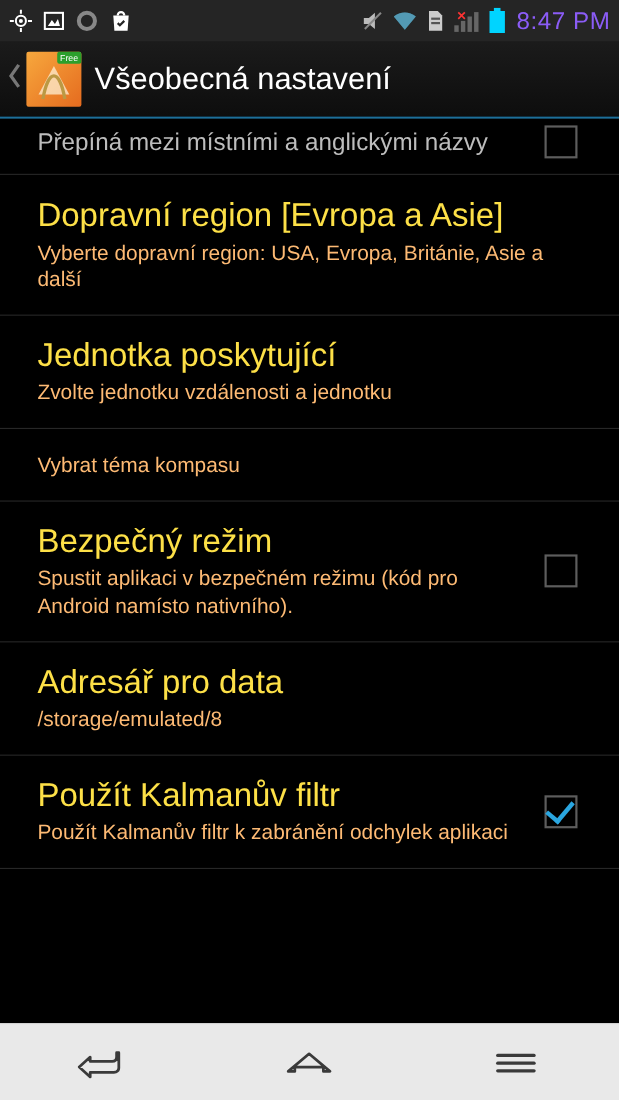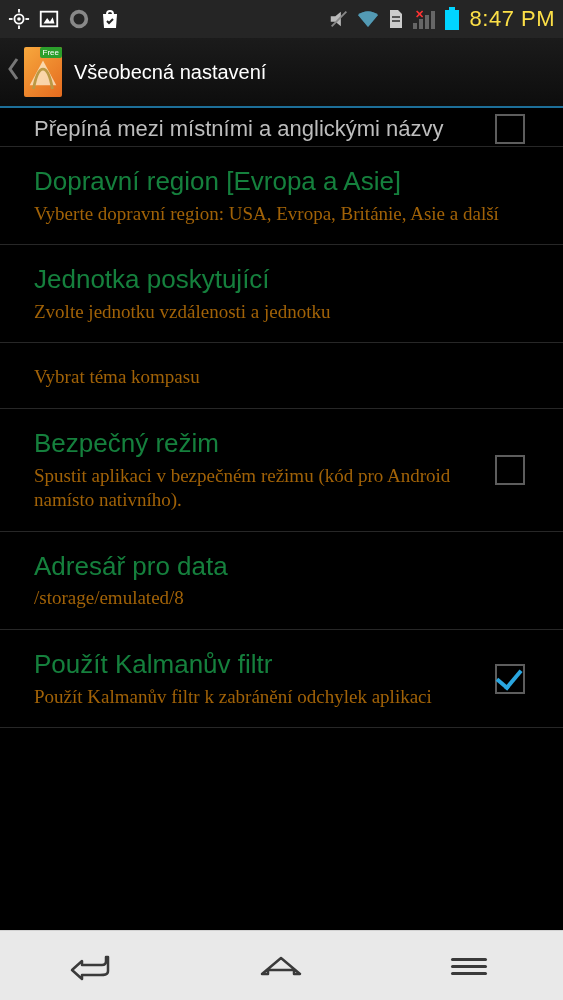--- a/index.html
+++ b/index.html
@@ -3,36 +3,36 @@
 <meta charset="utf-8">
 <style>
   * { margin: 0; padding: 0; box-sizing: border-box; }
   html, body { width: 563px; height: 1000px; overflow: hidden; font-family: "Helvetica Neue", Arial, sans-serif; background: #000; }
   
   
   .status-bar { height: 38px; background: #252525; display: flex; align-items: center; padding: 0 8px; color: #fff; }
   .status-left { display: flex; align-items: center; gap: 8px; }
   .status-right { margin-left: auto; display: flex; align-items: center; gap: 6px; }
   .status-icon { display: inline-flex; align-items: center; justify-content: center; }
-  .clock { font-size: 22px; color: #fde047; letter-spacing: 0.5px; margin-left: 4px;}
+  .clock { font-size: 22px; color: #8b5cf6; letter-spacing: 0.5px; margin-left: 4px;}
   
   
   .app-header { height: 70px; background: linear-gradient(#1b1b1b, #0d0d0d); display: flex; align-items: center; padding: 0 6px; border-bottom: 2px solid #1d6f99; }
   .back-chevron { color: #888; font-size: 26px; margin-right: 4px; }
-  .app-icon { width: 38px; height: 50px; background: linear-gradient(135deg,#f7a83d,#e56b1f); border-radius:2px; position: relative; margin-right: 12px; display:flex; align-items:center; justify-content:center;}
+  .app-icon { width: 50px; height: 50px; background: linear-gradient(135deg,#f7a83d,#e56b1f); border-radius:2px; position: relative; margin-right: 12px; display:flex; align-items:center; justify-content:center;}
   .app-icon-free { position:absolute; top:0; right:0; font-size:8px; background:#2c9f2c; color:#fff; padding:1px 3px; border-radius:2px; }
-  .app-title { color: #fff; font-size: 20px; font-weight: 400; }
+  .app-title { color: #fff; font-size: 28px; font-weight: 400; }
   
   
   .content { background:#000; height: calc(1000px - 38px - 70px - 70px); overflow: hidden; }
   .row { padding: 18px 34px 18px 34px; border-bottom: 1px solid #272727; display:flex; align-items:center; }
   .row-text { flex:1; min-width:0; }
-  .row-title { color:#15803d; font-size:26px; font-weight:400; line-height:1.25; }
-  .row-sub { color:#a16207; font-size:19px; line-height:1.3; margin-top:4px;font-family:Liberation Serif, serif; }
-  .row-first { padding-top:6px; padding-bottom:2px; }
+  .row-title { color:#fde047; font-size:30px; font-weight:400; line-height:1.25; }
+  .row-sub { color:#fdba74; font-size:19px; line-height:1.3; margin-top:4px; }
+  .row-first { padding-top:6px; padding-bottom:14px; }
   .row-first .row-title { color:#bdbdbd; font-size:22px; }
   .checkbox { width:30px; height:30px; border:2px solid #5d5d5d; margin-left:14px; margin-right:4px; flex-shrink:0; display:flex; align-items:center; justify-content:center; }
   .checkbox.checked::after{ content:""; display:block; width:20px; height:11px; border-left:4px solid #2aa6e0; border-bottom:4px solid #2aa6e0; transform: rotate(-50deg) translate(1px,-2px); }
   
   
   .nav-bar { position:absolute; bottom:0; left:0; width:563px; height:70px; background:#e9e9e9; display:flex; align-items:center; justify-content:space-around; border-top:1px solid #d2d2d2;}
   .nav-btn { width:60px; height:36px; display:flex; align-items:center; justify-content:center; }
 </style>
 </head>
 <body>

